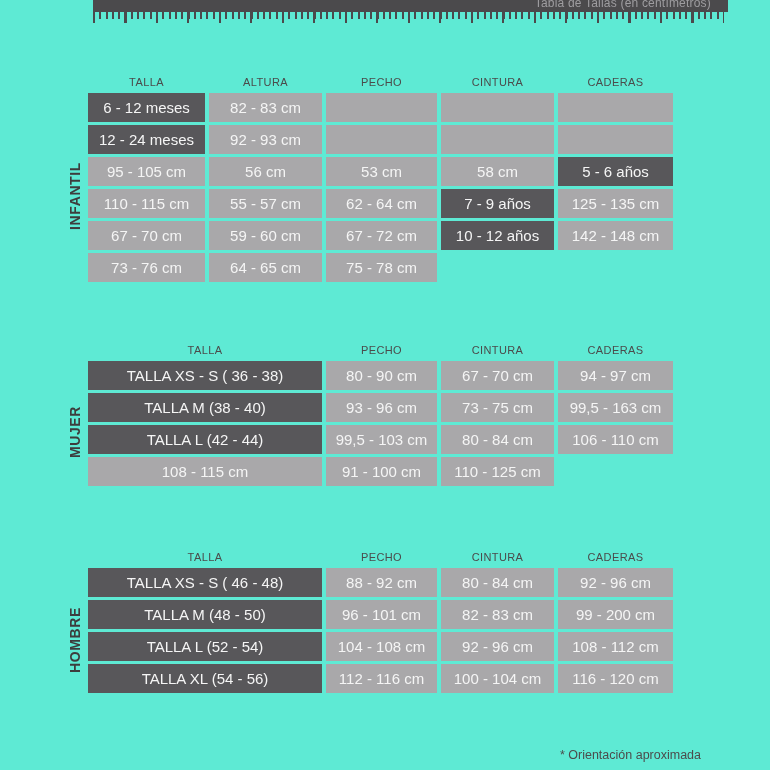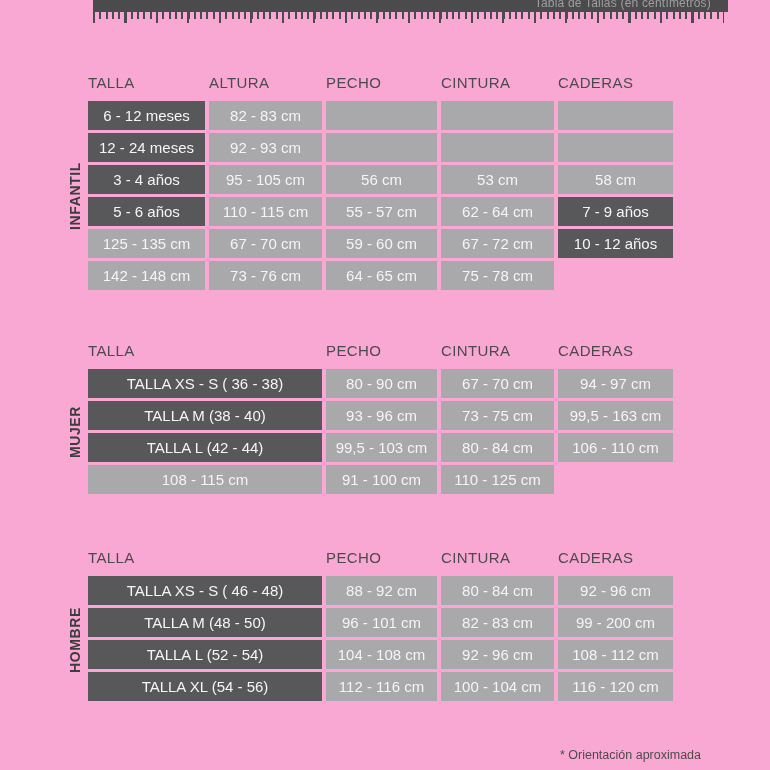--- a/index.html
+++ b/index.html
@@ -1,20 +1,20 @@
 <!DOCTYPE html>
 <html><head>
 <meta charset="utf-8">
 <style>
   html,body{margin:0;padding:0;}
   body{
     width:770px;height:770px;position:relative;background:#ffffff;
     font-family:"Liberation Sans",sans-serif;overflow:hidden;
   }
-  .sheet{position:absolute;inset:0;background:#f9a8d4;}
+  .sheet{position:absolute;inset:0;background:#5eead4;}
 
   
   .topbar{
     position:absolute;left:93px;top:0;width:635px;height:12px;
     background:#4b4a4c;overflow:hidden;
   }
   .topbar-title{
     position:absolute;right:17px;top:-4px;font-size:12px;line-height:14px;
     color:#9e9da0;white-space:nowrap;letter-spacing:0.2px;
   }
@@ -30,23 +30,23 @@
   
   .table{position:absolute;left:88px;}
   .t1{top:73px;}
   .t2{top:341px;}
   .t3{top:548px;}
   .thead,.tbody{display:grid;column-gap:4px;}
   .t1 .thead,.t1 .tbody{grid-template-columns:117px 113px 111px 113px 115px;}
   .t2 .thead,.t2 .tbody,
   .t3 .thead,.t3 .tbody{grid-template-columns:234px 111px 113px 115px;}
   .thead{height:18px;align-items:center;}
-  .tbody{margin-top:10px;row-gap:3px;grid-auto-rows:29px;}
+  .tbody{margin-top:2px;row-gap:3px;grid-auto-rows:29px;}
   .th{
-    font-size:15px;color:#4b4b4b;letter-spacing:0.4px;
+    font-size:11px;color:#4b4b4b;text-align:center;letter-spacing:0.4px;
   }
   .cell{
     display:flex;align-items:center;justify-content:center;
     font-size:15px;color:#f5f5f5;white-space:nowrap;
   }
   .cell.label{background:#58575a;}
   .cell.data{background:#a9a8aa;}
 
   
   .side-label{
@@ -86,21 +86,20 @@
         <div class="cell label">6 - 12 meses</div>
         <div class="cell data">82 - 83 cm</div>
         <div class="cell data empty"></div>
         <div class="cell data empty"></div>
         <div class="cell data empty"></div>
         <div class="cell label">12 - 24 meses</div>
         <div class="cell data">92 - 93 cm</div>
         <div class="cell data empty"></div>
         <div class="cell data empty"></div>
         <div class="cell data empty"></div>
-        <div class="cell label">3 - 4 años</div>
         <div class="cell data">95 - 105 cm</div>
         <div class="cell data">56 cm</div>
         <div class="cell data">53 cm</div>
         <div class="cell data">58 cm</div>
         <div class="cell label">5 - 6 años</div>
         <div class="cell data">110 - 115 cm</div>
         <div class="cell data">55 - 57 cm</div>
         <div class="cell data">62 - 64 cm</div>
         <div class="cell label">7 - 9 años</div>
         <div class="cell data">125 - 135 cm</div>

